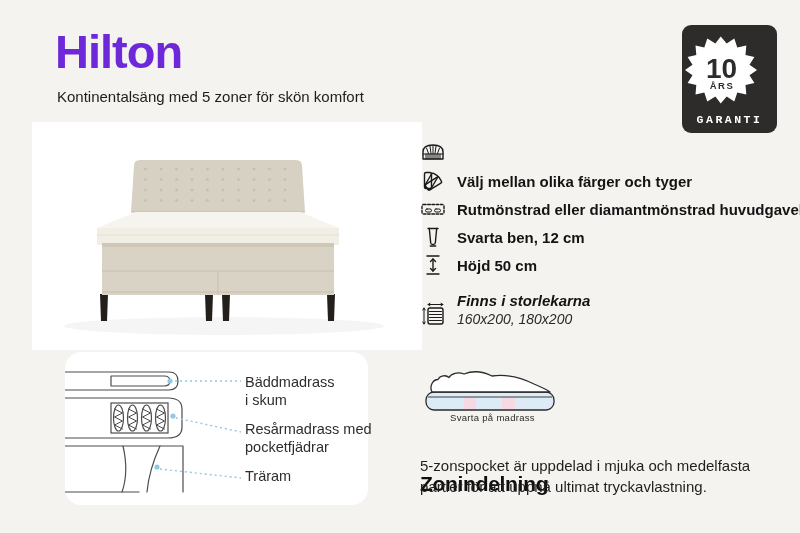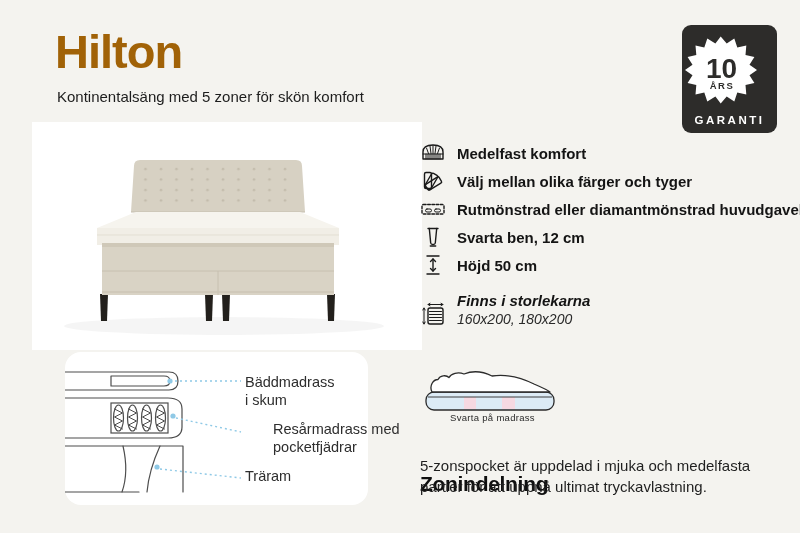--- a/index.html
+++ b/index.html
@@ -6,36 +6,36 @@
   html,body { width:800px; height:533px; }
   body {
     position:relative;
     background:#f4f3ef;
     font-family:"Liberation Sans", sans-serif;
     color:#161616;
     overflow:hidden;
   }
   .title {
     position:absolute; left:55px; top:24px;
-    font-size:47px; font-weight:700; letter-spacing:-1px; color:#a16207;
+    font-size:47px; font-weight:700; letter-spacing:-1px; color:#6d28d9;
   }
   .subtitle {
     position:absolute; left:57px; top:88px;
     font-size:15px; color:#1d1d1d;
   }
   
   .badge {
     position:absolute; left:682px; top:25px; width:95px; height:108px;
     background:#2d2c2a; border-radius:9px;
     display:flex; flex-direction:column; align-items:flex-start;
   }
   .badge svg { margin-top:3px; }
   .badge-label {
     position:absolute; bottom:7px; width:100%; text-align:center;
-    color:#ffffff; font-size:11.5px; font-weight:700; letter-spacing:2.5px;
+    color:#ffffff; font-size:11.5px; font-weight:700; letter-spacing:2.5px;font-family:Liberation Mono, monospace;
   }
   
   .photo {
     position:absolute; left:32px; top:122px; width:390px; height:228px;
     background:#ffffff;
   }
   
   .features {
     position:absolute; left:420px; top:139px; width:370px;
     display:flex; flex-direction:column;
@@ -50,21 +50,21 @@
   
   .panel {
     position:absolute; left:65px; top:352px; width:303px; height:153px;
     background:#ffffff; border-radius:16px;
   }
   .layer-label {
     position:absolute; left:245px; width:150px;
     font-size:14.5px; color:#2e2e2e; line-height:1.25; white-space:pre-line;
   }
   .layer-label.l1 { top:373px; }
-  .layer-label.l2 { top:420px;margin-left:28px; }
+  .layer-label.l2 { top:420px; }
   .layer-label.l3 { top:467px; }
   
   .zones-illu { position:absolute; left:420px; top:364px; }
   .zones-caption {
     position:absolute; left:425px; top:412px; width:135px;
     text-align:center; font-size:9.5px; color:#2b2b2b; letter-spacing:0.3px;
   }
   .zones-heading {
     position:absolute; left:420px; top:427px;
     font-size:21px; font-weight:700; color:#0f0f0f; letter-spacing:-0.3px;margin-top:45px;
@@ -124,21 +124,20 @@
 <div class="features">
 
   <div class="feature-row">
     <span class="feature-icon">
       <svg width="26" height="26" viewBox="0 0 26 26">
         <path class="ic" d="M3,19 V12 Q3,5 13,5 Q23,5 23,12 V19 Z"></path>
         <path class="ic-thin" d="M3,14 H23 M6,14 V19 M8,14 V19 M10,14 V19 M12,14 V19 M14,14 V19 M16,14 V19 M18,14 V19 M20,14 V19"></path>
         <path class="ic-thin" d="M6.5,8 L8.5,13.5 M10,6 L11,13.5 M13,5.5 V13.5 M16,6 L15,13.5 M19.5,8 L17.5,13.5"></path>
       </svg>
     </span>
-    <span class="feature-label">Medelfast komfort</span>
   </div>
 
   <div class="feature-row">
     <span class="feature-icon">
       <svg width="26" height="26" viewBox="0 0 26 26">
         <rect class="ic" x="4.5" y="4.5" width="7" height="16" rx="1.5"></rect>
         <rect class="ic" x="4.5" y="4.5" width="7" height="16" rx="1.5" transform="rotate(30 8 19)"></rect>
         <rect class="ic" x="4.5" y="4.5" width="7" height="16" rx="1.5" transform="rotate(58 8 19)"></rect>
       </svg>
     </span>

